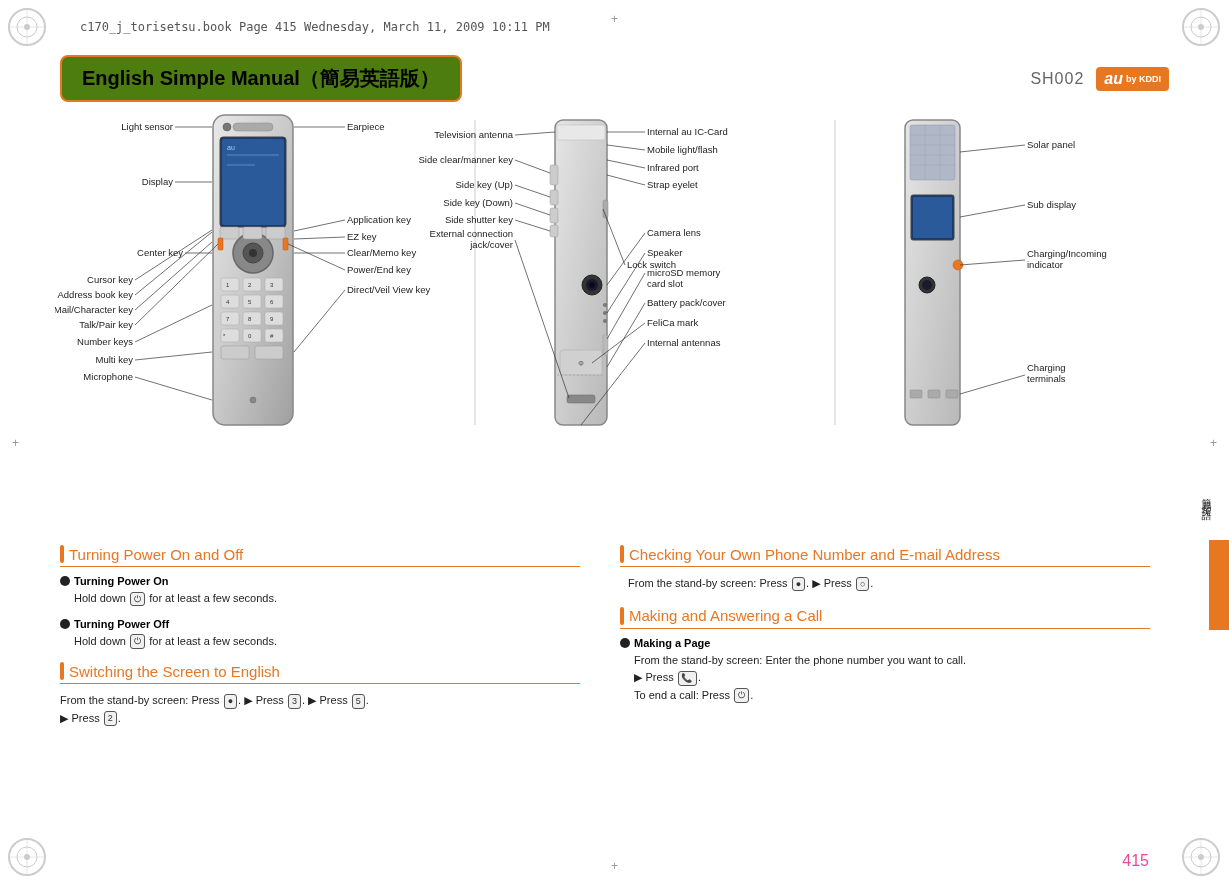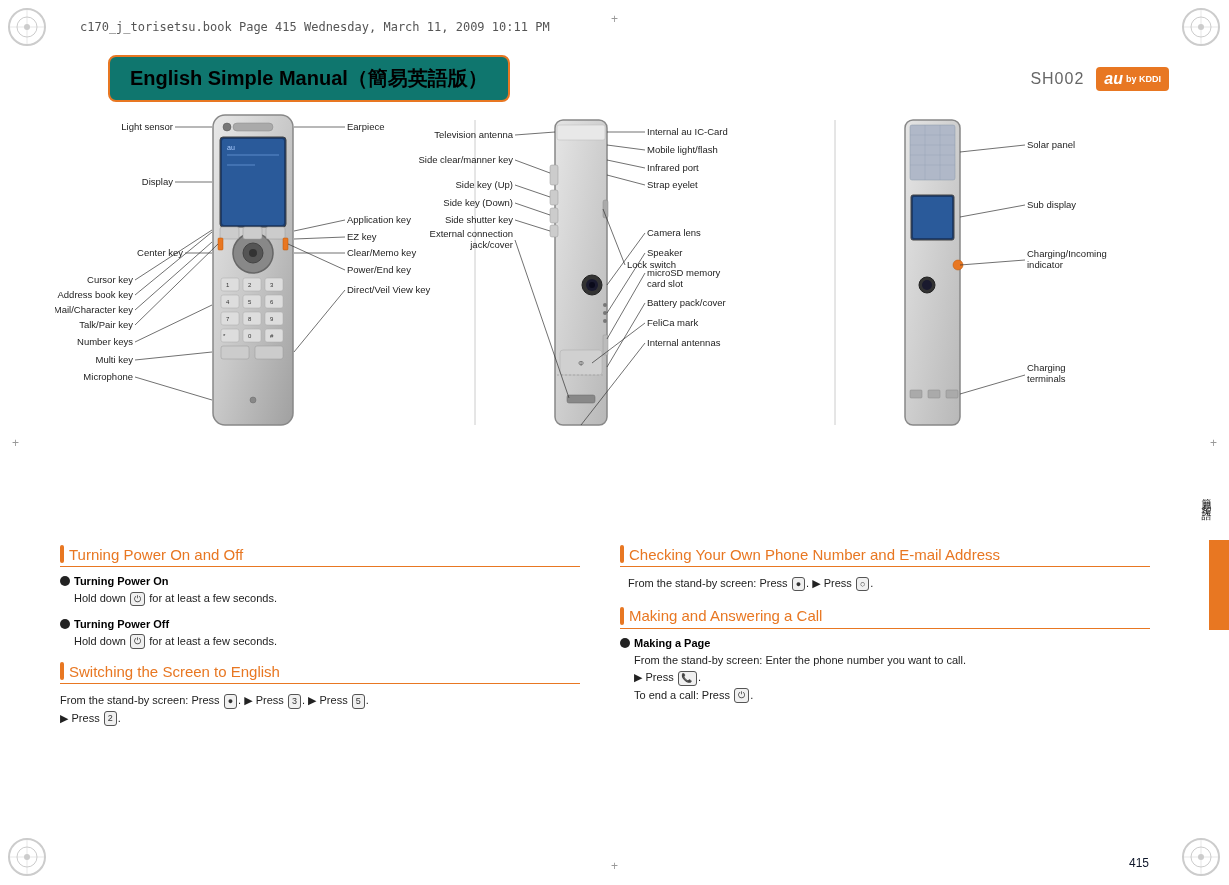--- a/index.html
+++ b/index.html
@@ -32,22 +32,21 @@
       right: 60px;
       display: flex;
       align-items: center;
       justify-content: space-between;
     }
 
     .title-box {
       border: 2px solid #e87722;
       border-radius: 8px;
       padding: 8px 20px;
-      background: #0f766e;
-      margin-left: 48px;
+      background: #4d7c0f;
     }
     .title-box span {
       font-size: 20px;
       font-weight: bold;
       color: #000;
     }
 
     .brand-area {
       display: flex;
       align-items: center;
@@ -144,22 +143,22 @@
       width: 20px;
       height: 90px;
       background: #e87722;
     }
 
     
     .page-number {
       position: absolute;
       bottom: 15px;
       right: 80px;
-      font-size: 12px;
-      color: #0f172a;
+      font-size: 16px;
+      color: #ec4899;
     }
   </style>
 </head>
 <body>
 
 <div class="corner-decoration corner-tl">
   <svg width="45" height="45" viewBox="0 0 45 45">
     <circle cx="22" cy="22" r="18" fill="none" stroke="#ccc" stroke-width="2"></circle>
     <circle cx="22" cy="22" r="10" fill="none" stroke="#ccc" stroke-width="1"></circle>
     <circle cx="22" cy="22" r="3" fill="#ccc"></circle>

